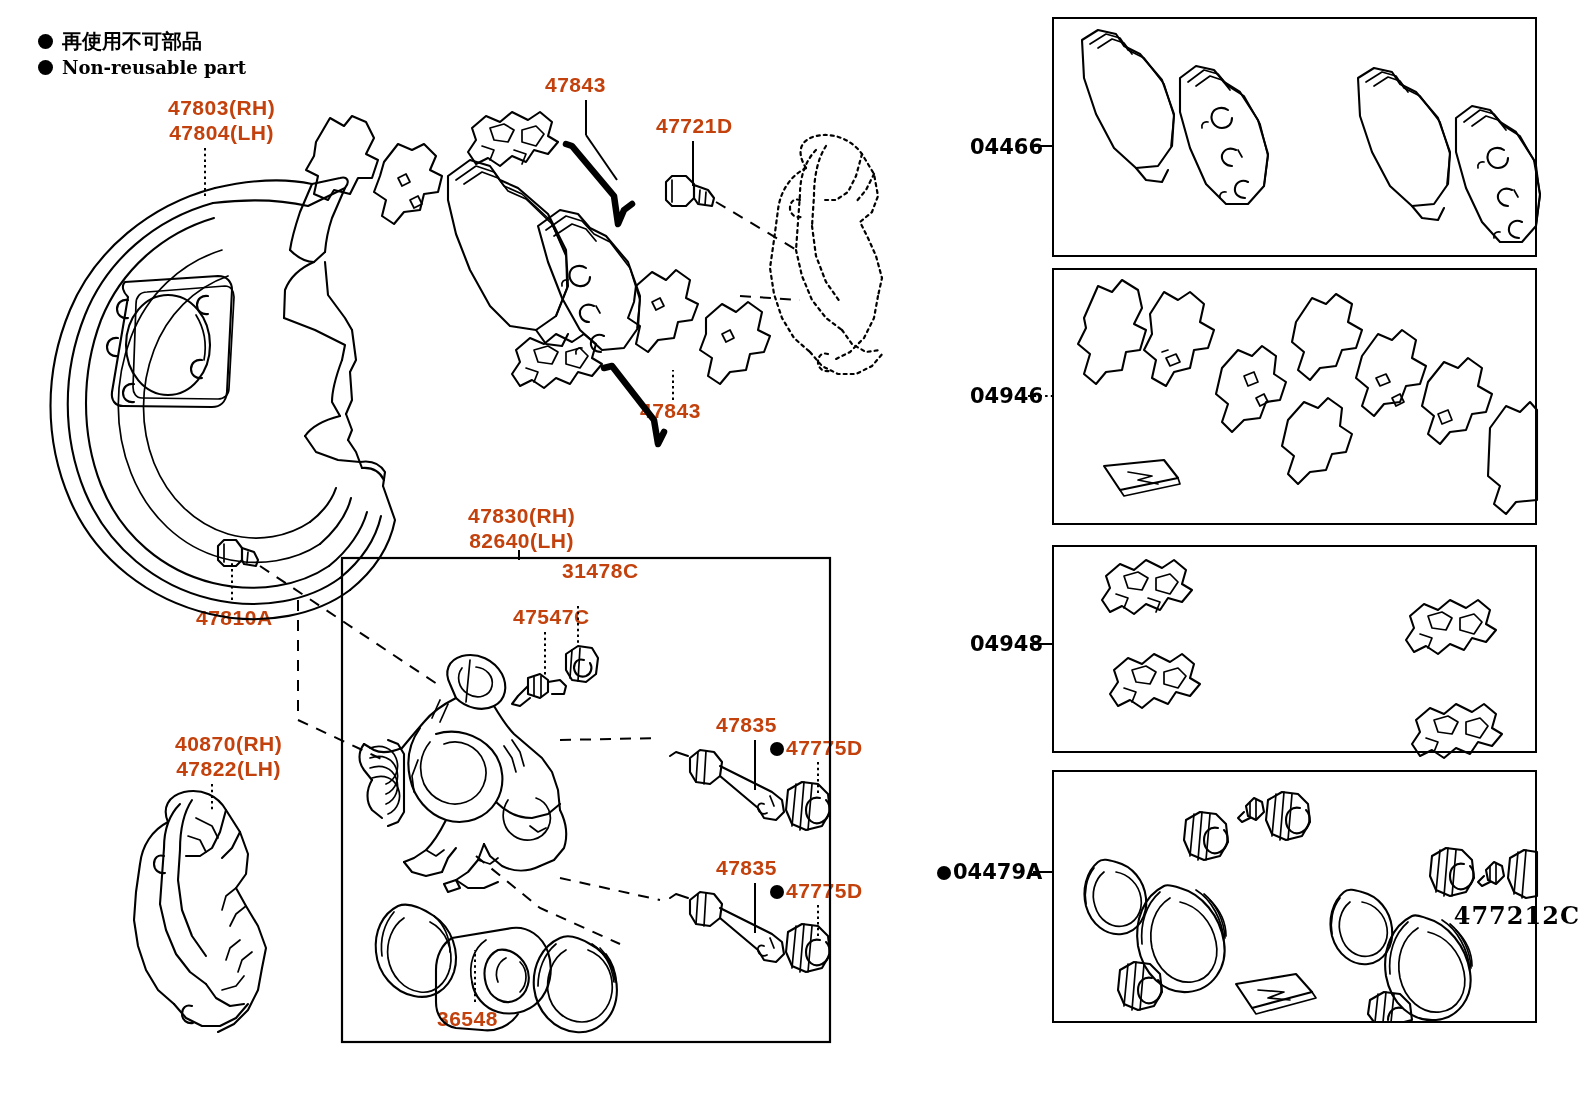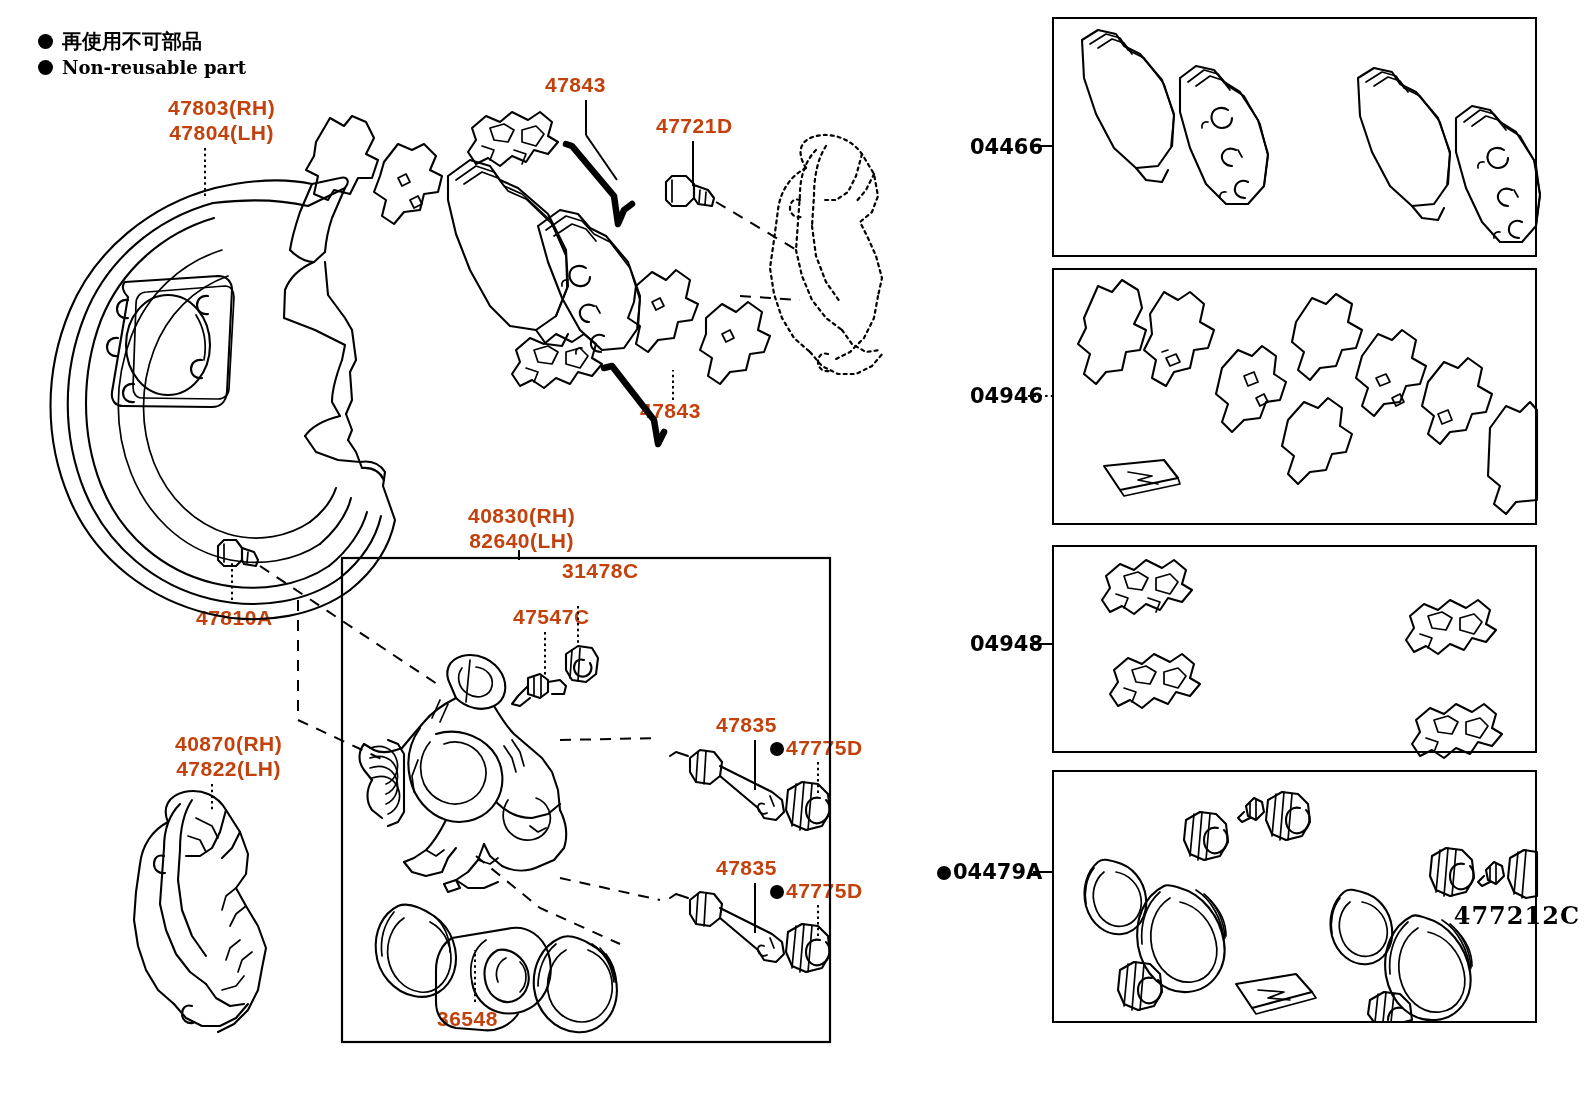--- a/index.html
+++ b/index.html
@@ -44,21 +44,21 @@
   <div class="legend-jp" style="left:38px;top:28px;"><span class="dot"></span><span>再使用不可部品</span></div>
   <div class="legend-en" style="left:38px;top:57px;"><span class="dot"></span><span>Non-reusable part</span></div>
 
   <div class="lbl" style="left:168px;top:95px;"><span>47803(RH)</span>
 <span>47804(LH)</span></div>
 
   <div class="lbl" style="left:545px;top:72px;"><span>47843</span></div>
   <div class="lbl" style="left:640px;top:398px;"><span>47843</span></div>
   <div class="lbl" style="left:656px;top:113px;"><span>47721D</span></div>
 
-  <div class="lbl" style="left:468px;top:503px;"><span>40830(RH)</span>
+  <div class="lbl" style="left:468px;top:503px;"><span>47830(RH)</span>
 <span>82640(LH)</span></div>
 
   <div class="lbl" style="left:562px;top:558px;"><span>31478C</span></div>
   <div class="lbl" style="left:513px;top:604px;"><span>47547C</span></div>
   <div class="lbl" style="left:196px;top:605px;"><span>47810A</span></div>
 
   <div class="lbl" style="left:175px;top:731px;"><span>40870(RH)</span>
 <span>47822(LH)</span></div>
 
   <div class="lbl" style="left:716px;top:712px;"><span>47835</span></div>

